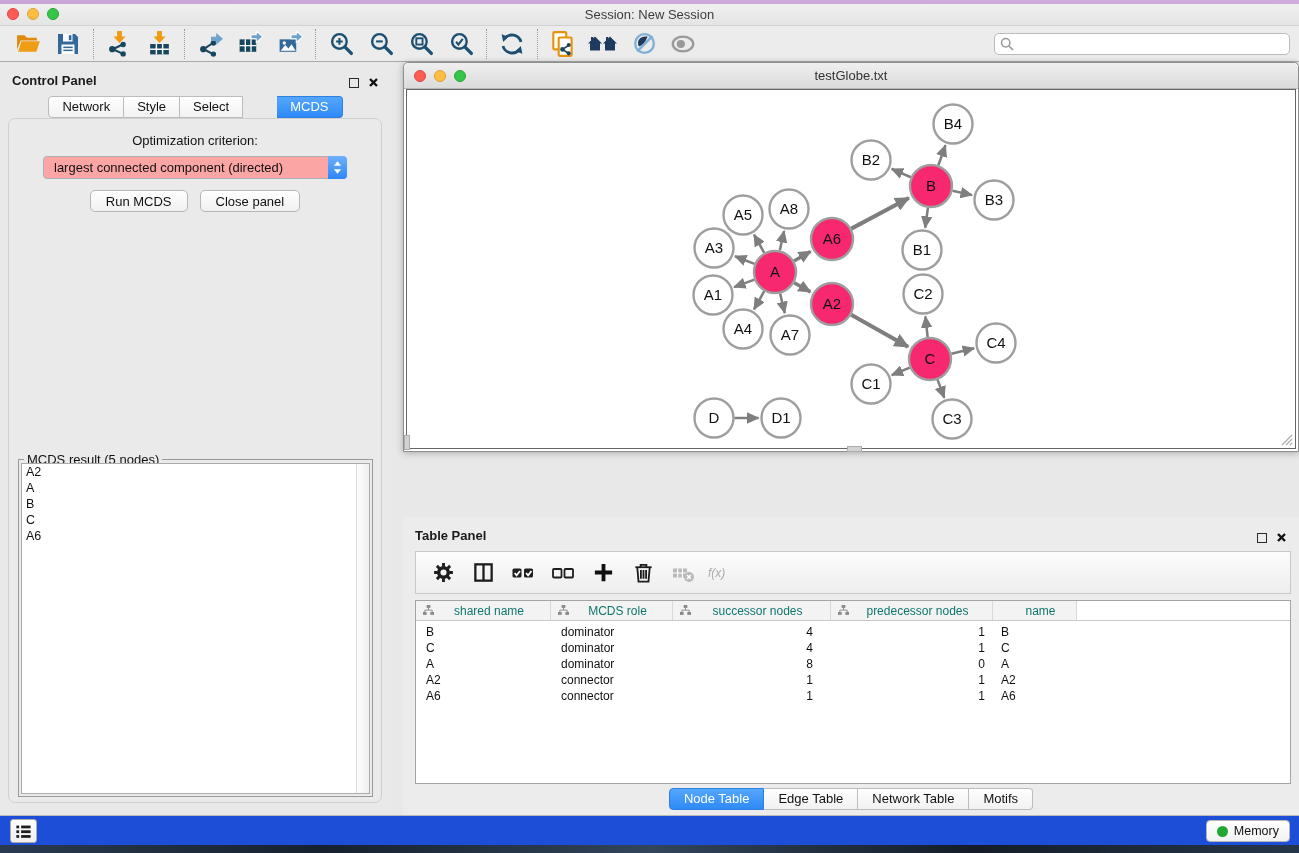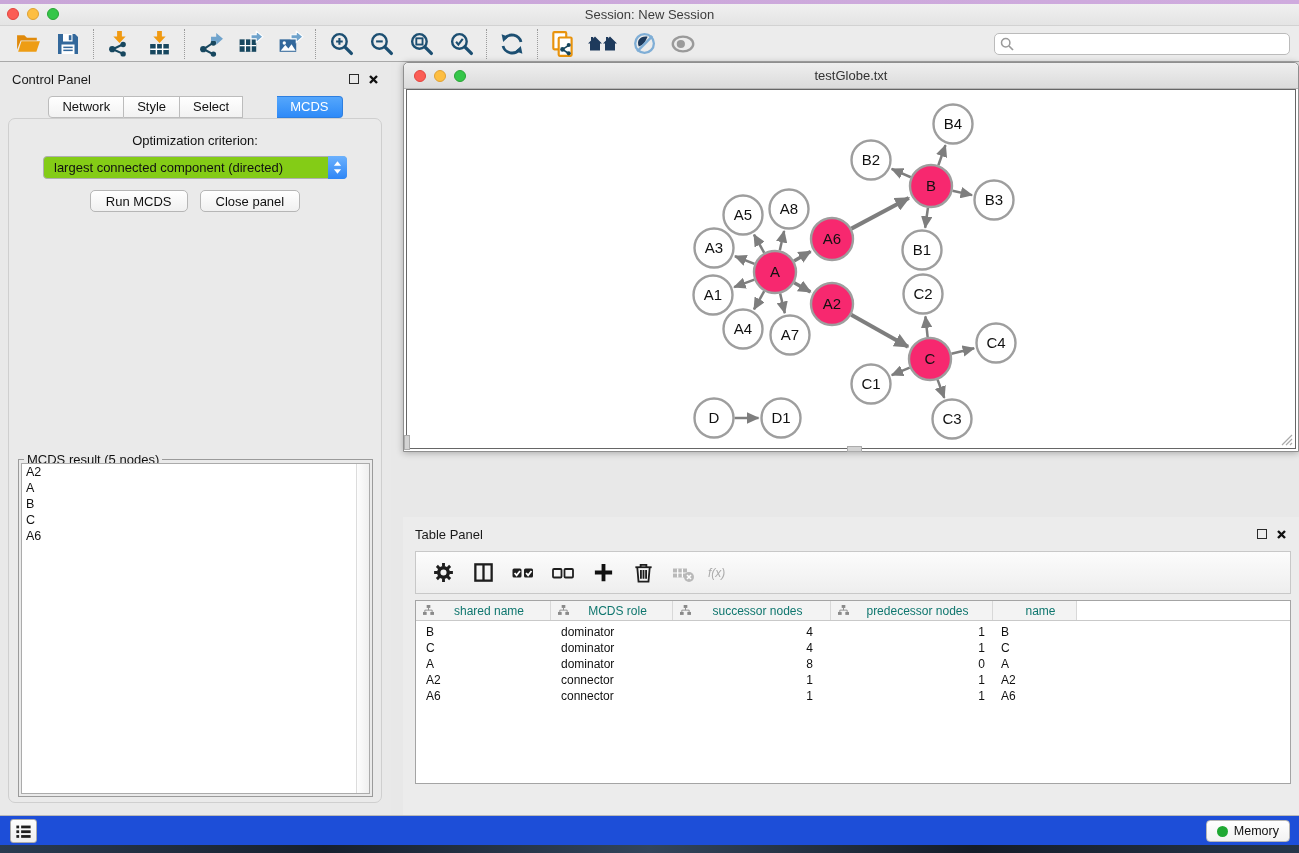--- a/index.html
+++ b/index.html
@@ -17,32 +17,32 @@
   #titlebar .title{text-align:center;line-height:21px;color:#3C3C3C;}
   #toolbar{position:absolute;top:26px;left:0;right:0;height:36px;background:#ECECEC;border-bottom:1px solid #A9A9A9;display:flex;align-items:center;padding-left:8px;}
   .tool{width:40px;height:32px;display:flex;align-items:center;justify-content:center;background:none;border:none;cursor:pointer;}
   .tbsep{width:1px;height:30px;border-left:1px dotted #9A9A9A;margin:0 5px;}
   #search-wrap{position:absolute;right:9px;top:7px;width:296px;height:22px;}
   #search-wrap input{width:100%;height:100%;border:1px solid #BBB;border-radius:5px;background:#FFF;padding-left:24px;font-size:12px;outline:none;}
   #search-wrap svg{position:absolute;left:6px;top:4px;}
 
   
   #control-panel{position:absolute;top:62px;left:0;width:391px;bottom:38px;background:#E9E9E9;}
-  .panel-head{position:absolute;top:8px;left:12px;right:12px;height:18px;display:flex;align-items:center;}
+  .panel-head{position:absolute;top:8px;left:12px;right:12px;height:18px;display:flex;align-items:flex-end;font-weight:bold;}
   .panel-head .ph-title{flex:1;color:#1A1A1A;}
   .win-float{width:10px;height:10px;border:1.5px solid #2A2A2A;margin-right:9px;cursor:pointer;background:none;}
   .win-close{background:none;border:none;cursor:pointer;padding:0;display:flex;}
   #cp-tabs{position:absolute;top:34px;left:0;right:0;display:flex;justify-content:center;}
   .cp-tab{height:22px;line-height:20px;padding:0 13px;background:linear-gradient(#FFFFFF,#F2F2F2);border:1px solid #BCBCBC;border-left:none;cursor:pointer;font-size:13px;color:#111;}
   .cp-tab:first-of-type{border-left:1px solid #BCBCBC;border-radius:4px 0 0 4px;}
   .cp-tab:last-of-type{border-radius:0 4px 4px 0;}
   .cp-tab.active{background:linear-gradient(#55A7FC,#2E8AF8);border-color:#2E7FE0;color:#FFF;margin-left:34px;}
   #cp-box{position:absolute;top:56px;left:8px;right:9px;bottom:12px;background:#EAEAEA;border:1px solid #CFCFCF;border-radius:7px;}
   #opt-label{position:absolute;top:14px;left:0;right:0;text-align:center;color:#111;}
-  #criterion{position:absolute;top:37px;left:34px;right:34px;height:23px;background:#84cc16;border:1px solid #AFAFAF;border-radius:4px;display:flex;align-items:center;cursor:pointer;}
+  #criterion{position:absolute;top:37px;left:34px;right:34px;height:23px;background:#fca5a5;border:1px solid #AFAFAF;border-radius:4px;display:flex;align-items:center;cursor:pointer;}
   #criterion .crit-text{flex:1;padding-left:10px;font-size:13px;color:#111;white-space:nowrap;}
   #criterion .crit-btn{width:19px;height:23px;margin:-1px;border-radius:0 4px 4px 0;background:linear-gradient(#6CB1FD,#2E86F6);display:flex;align-items:center;justify-content:center;}
   #cp-buttons{position:absolute;top:71px;left:0;right:0;display:flex;justify-content:center;gap:12px;}
   .push-btn{height:22px;padding:0 15px;background:linear-gradient(#FFFFFF,#F0F0F0);border:1px solid #B6B6B6;border-radius:5px;font-size:13px;color:#111;cursor:pointer;font-family:inherit;}
   #result-box{position:absolute;left:9px;right:8px;top:340px;bottom:5px;border:1px solid #9A9A9A;}
   #result-legend{position:absolute;top:-8px;left:5px;background:#EAEAEA;padding:0 3px;font-size:13px;color:#111;}
   #result-list{position:absolute;top:3px;left:2px;right:2px;bottom:2px;background:#FFF;border:1px solid #ABABAB;overflow:hidden;}
   .result-item{font-size:12.5px;line-height:16px;padding-left:4px;color:#111;}
   #result-scroll{position:absolute;top:0;right:0;bottom:0;width:13px;background:linear-gradient(90deg,#FDFDFD,#EFEFEF);border-left:1px solid #DCDCDC;}
 
@@ -608,20 +608,27 @@
 
         <div class="tr">
           <div class="td c0">A6</div>
           <div class="td c1">connector</div>
           <div class="td c2">1</div>
           <div class="td c3">1</div>
           <div class="td c4">A6</div>
         </div>
       </div>
   </div>
+  <div id="tp-tabs">
+
+  <div class="tp-tab active">Node Table</div>
+      <div class="tp-tab">Edge Table</div>
+      <div class="tp-tab">Network Table</div>
+      <div class="tp-tab">Motifs</div>
+    </div>
 </div>
 
 <div id="status-bar">
   <button id="list-btn">
       <svg width="19" height="19" viewBox="0 0 24 24">
         <g fill="#1E1E1E">
           <rect x="3" y="4.5" width="3.5" height="3.5"></rect>
           <rect x="9" y="4.5" width="12" height="3.5"></rect>
           <rect x="3" y="10.5" width="3.5" height="3.5"></rect>
           <rect x="9" y="10.5" width="12" height="3.5"></rect>

